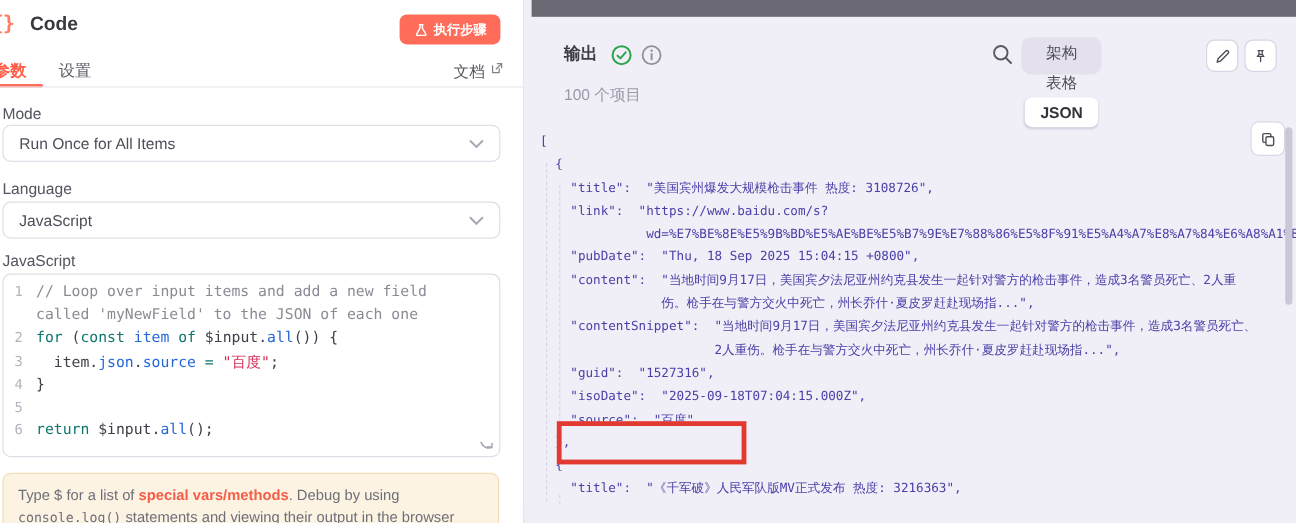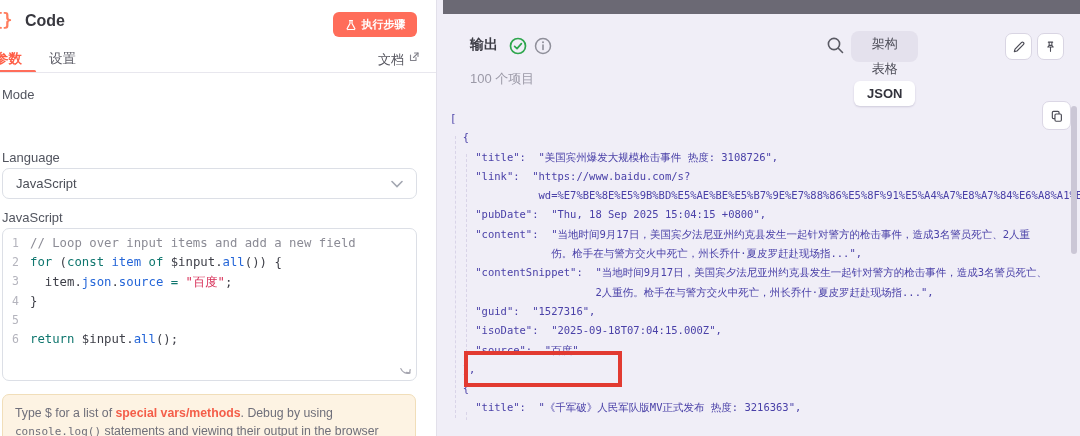--- a/index.html
+++ b/index.html
@@ -106,35 +106,45 @@
     <span class="docs-link">
       <span>文档</span>
       <svg width="12" height="12" viewBox="0 0 24 24" fill="none" stroke="#83838c" stroke-width="2.2" stroke-linecap="round" stroke-linejoin="round">
           <path d="M5 8v11h11v-6"></path>
           <path d="M13 4h7v7"></path>
           <path d="M11 13L20 4"></path>
         </svg>
     </span>
 
     <span class="field-label lbl-mode">Mode</span>
+    <div class="select sel-mode">
+      <span>Run Once for All Items</span>
+      <svg class="chev" width="12" height="8" viewBox="0 0 12 8" fill="none" stroke="#a3a7b1" stroke-width="1.6" stroke-linecap="round">
+          <polyline points="1,1.5 6,6.5 11,1.5"></polyline>
+        </svg>
+    </div>
 
     <span class="field-label lbl-lang">Language</span>
     <div class="select sel-lang">
       <span>JavaScript</span>
       <svg class="chev" width="12" height="8" viewBox="0 0 12 8" fill="none" stroke="#a3a7b1" stroke-width="1.6" stroke-linecap="round">
           <polyline points="1,1.5 6,6.5 11,1.5"></polyline>
         </svg>
     </div>
 
     <span class="field-label lbl-js">JavaScript</span>
     <div class="editor">
       <div id="code-rows">
           <div class="code-row">
             <span class="gutter">1</span>
             <span class="code-text"><span class="tk-com">// Loop over input items and add a new field</span></span>
+          </div>
+          <div class="code-row">
+            <span class="gutter"></span>
+            <span class="code-text"><span class="tk-com">called 'myNewField' to the JSON of each one</span></span>
           </div>
           <div class="code-row">
             <span class="gutter">2</span>
             <span class="code-text"><span class="tk-kw">for</span><span class="tk-base"> (</span><span class="tk-kw">const</span><span class="tk-base"> </span><span class="tk-id">item</span><span class="tk-base"> </span><span class="tk-kw">of</span><span class="tk-base"> $input.</span><span class="tk-id">all</span><span class="tk-base">()) {</span></span>
           </div>
           <div class="code-row">
             <span class="gutter">3</span>
             <span class="code-text"><span class="tk-base">  item.</span><span class="tk-id">json</span><span class="tk-base">.</span><span class="tk-id">source</span><span class="tk-base"> </span><span class="tk-kw">=</span><span class="tk-base"> </span><span class="tk-str">"百度"</span><span class="tk-base">;</span></span>
           </div>
           <div class="code-row">

